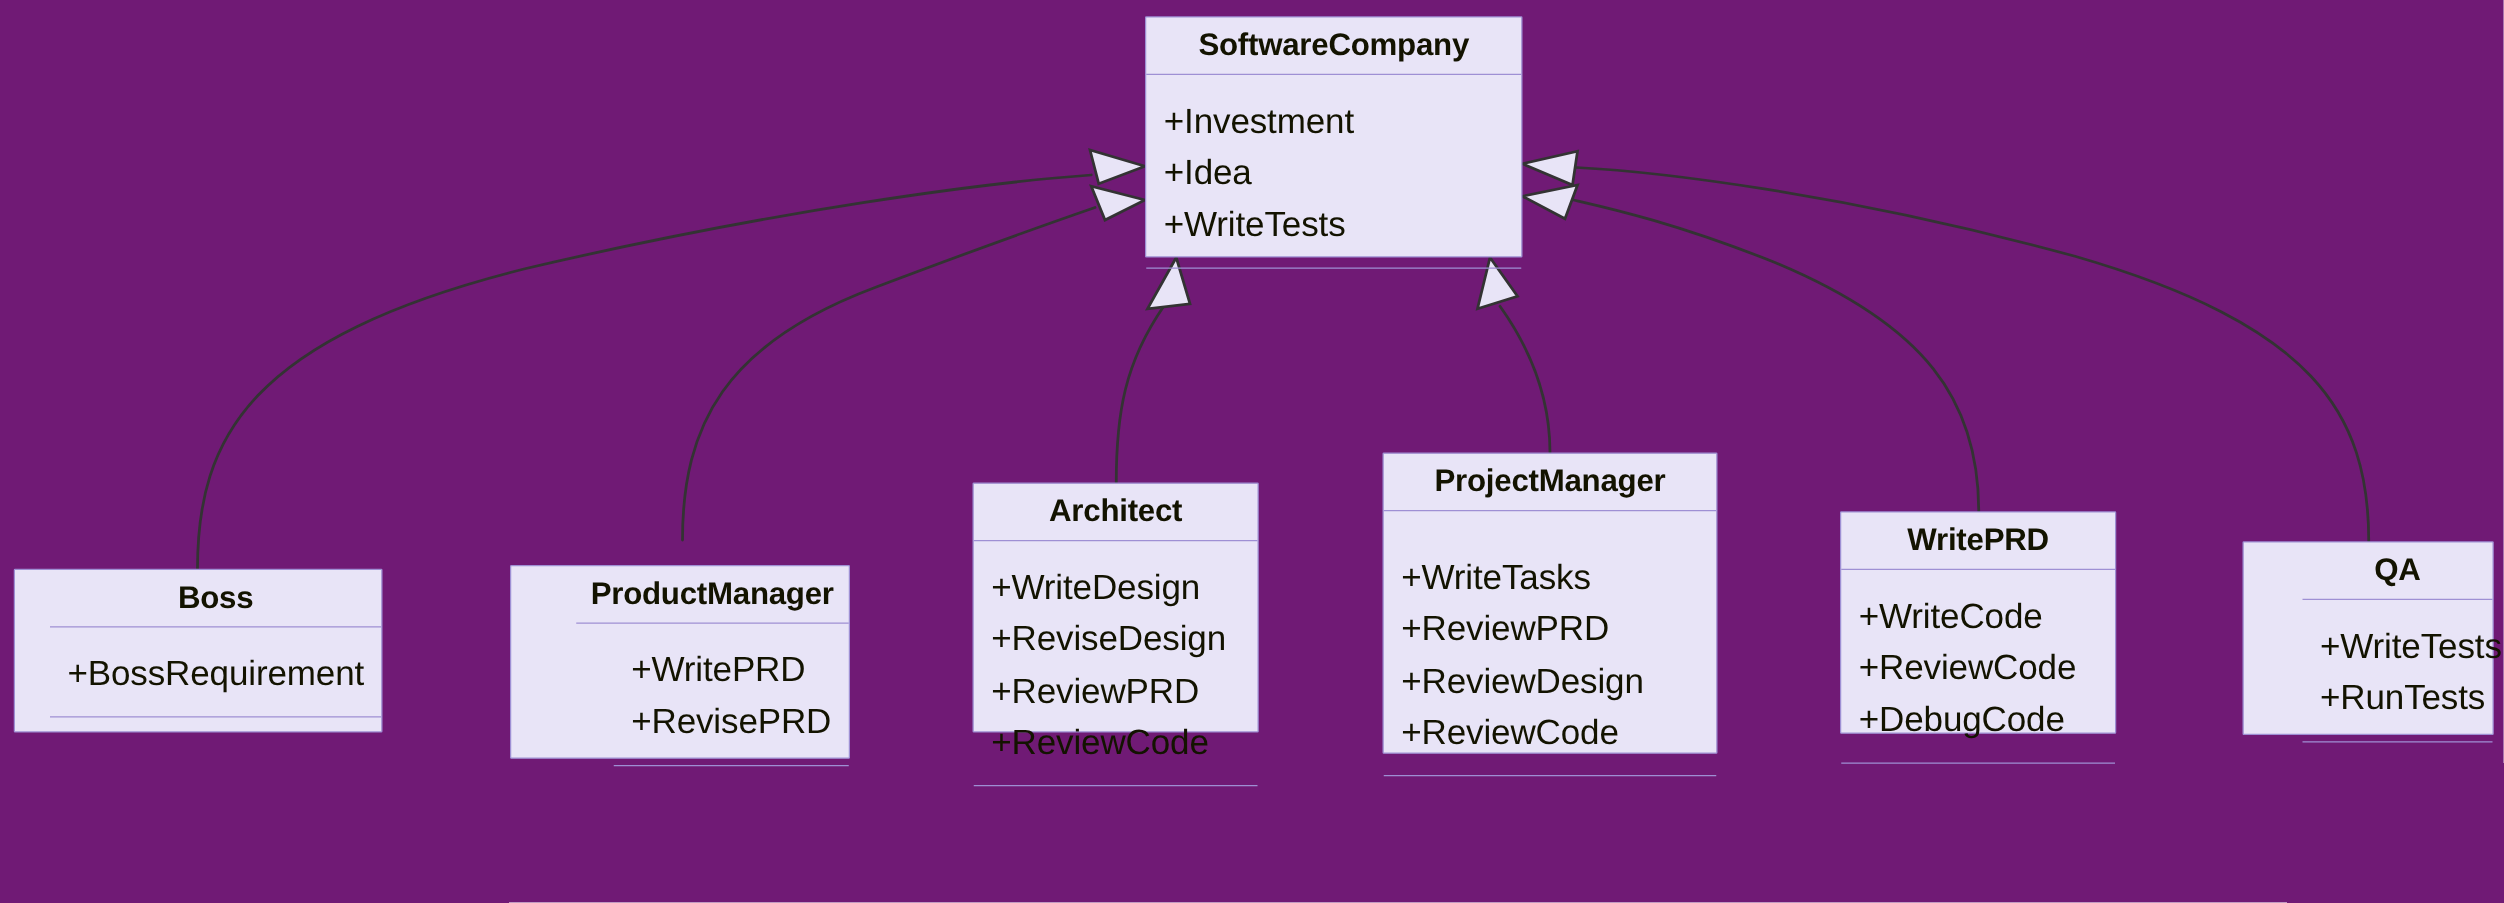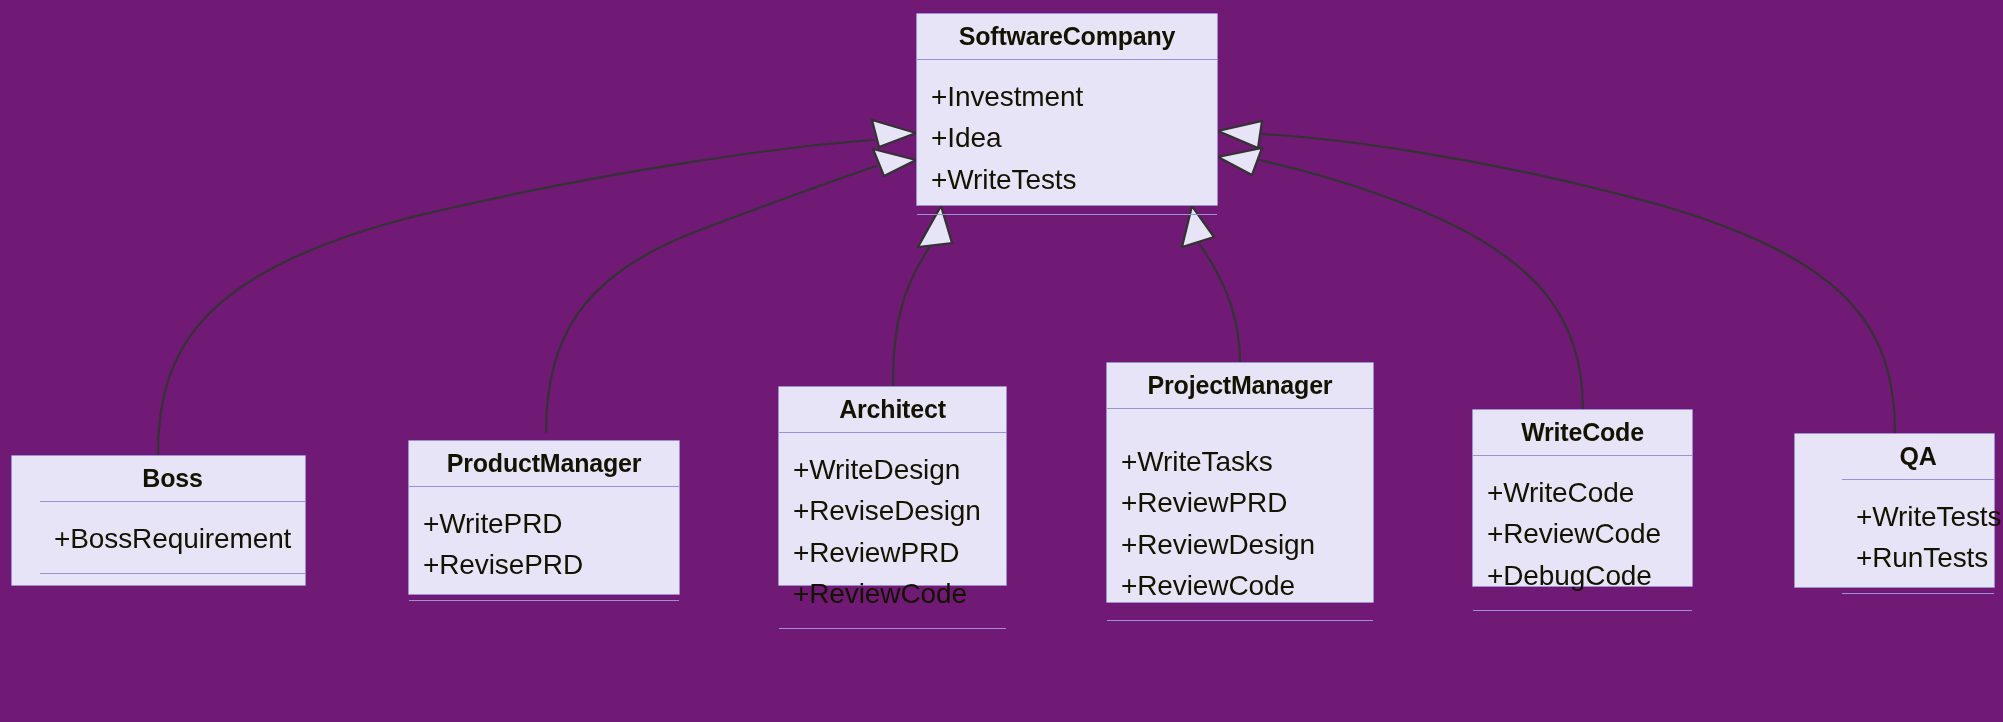--- a/index.html
+++ b/index.html
@@ -113,21 +113,21 @@
   </div>
 
   <div class="uml-class" style="left:11px; top:455px; width:295px; height:131px;padding-left:28px;">
     <div class="class-title">Boss</div>
     <div class="class-members">
       <div class="member-row">+BossRequirement</div>
     </div>
     <div class="class-methods empty-compartment"></div>
   </div>
 
-  <div class="uml-class" style="left:408px; top:440px; width:272px; height:155px;">
+  <div class="uml-class" style="left:408px; top:452px; width:272px; height:155px;align-items:flex-end;">
     <div class="class-title">ProductManager</div>
     <div class="class-members">
       <div class="member-row">+WritePRD</div>
       <div class="member-row">+RevisePRD</div>
     </div>
     <div class="class-methods empty-compartment"></div>
   </div>
 
   <div class="uml-class" style="left:778px; top:386px; width:229px; height:200px;">
     <div class="class-title">Architect</div>
@@ -145,21 +145,21 @@
     <div class="class-members">
       <div class="member-row">+WriteTasks</div>
       <div class="member-row">+ReviewPRD</div>
       <div class="member-row">+ReviewDesign</div>
       <div class="member-row">+ReviewCode</div>
     </div>
     <div class="class-methods empty-compartment"></div>
   </div>
 
   <div class="uml-class" style="left:1472px; top:409px; width:221px; height:178px;">
-    <div class="class-title">WriteCode</div>
+    <div class="class-title">WritePRD</div>
     <div class="class-members">
       <div class="member-row">+WriteCode</div>
       <div class="member-row">+ReviewCode</div>
       <div class="member-row">+DebugCode</div>
     </div>
     <div class="class-methods empty-compartment"></div>
   </div>
 
   <div class="uml-class" style="left:1794px; top:433px; width:201px; height:155px;padding-left:47px;">
     <div class="class-title">QA</div>

